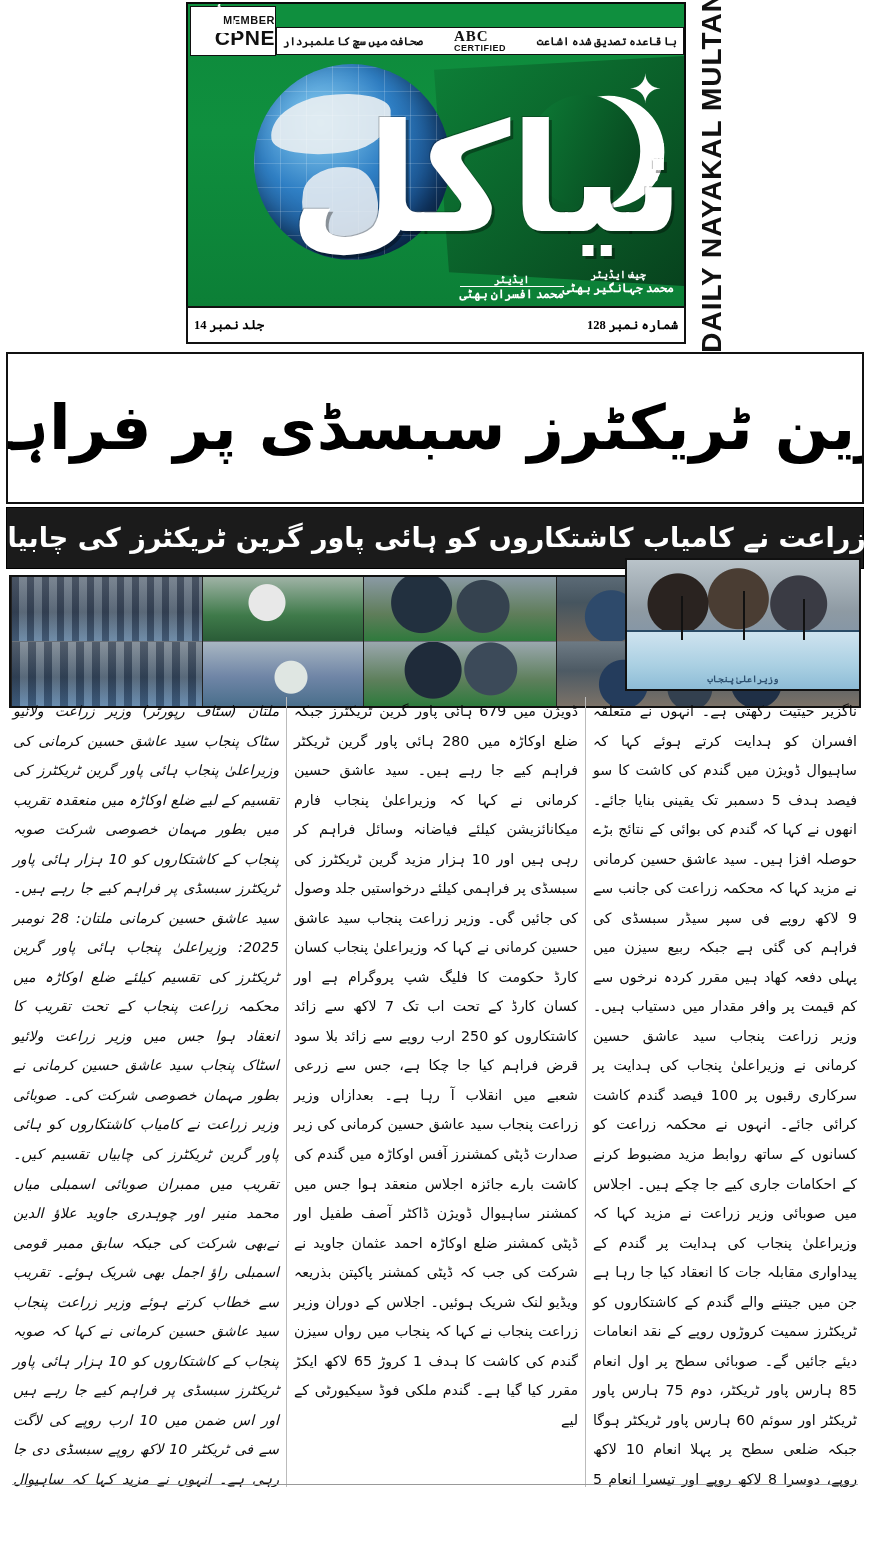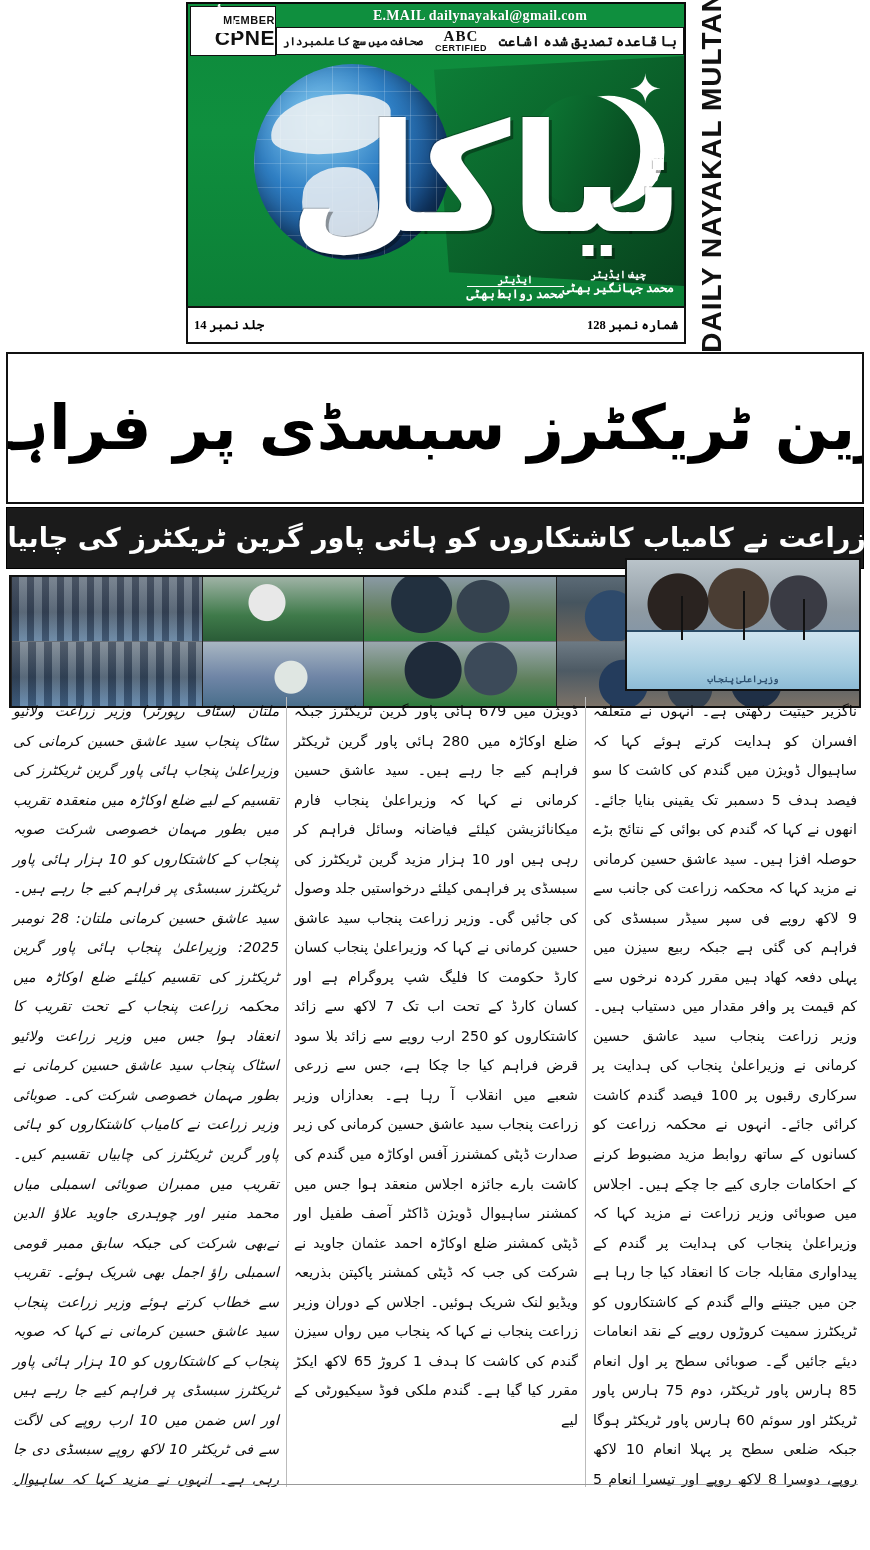--- a/index.html
+++ b/index.html
@@ -45,23 +45,23 @@
     color:#fff;font-family:"Liberation Serif",serif;font-weight:bold;font-size:14px;
     letter-spacing:.3px;text-align:center;direction:ltr;line-height:22px;
     text-shadow:0 0 1px rgba(0,0,0,.4);
   }
   .mast-strip2{
     position:absolute;left:88px;top:23px;width:408px;height:28px;
     background:#ffffff;border:1px solid #111;box-sizing:border-box;
     display:flex;align-items:center;justify-content:space-between;
     padding:0 6px;
   }
-  .strip2-urdu-r{font-size:14px;color:#111;font-weight:bold;}
+  .strip2-urdu-r{font-size:11px;color:#111;font-weight:bold;}
   .strip2-urdu-l{font-size:11px;color:#111;font-weight:bold;}
-  .abc-box{text-align:center;line-height:1;direction:ltr;}
+  .abc-box{line-height:1;direction:ltr;}
   .abc-box .a1{font-family:"Liberation Serif",serif;font-weight:bold;font-size:15px;color:#111;letter-spacing:1px;}
   .abc-box .a2{font-family:"Liberation Sans",sans-serif;font-weight:bold;font-size:9px;color:#111;letter-spacing:.5px;}
 
   
   .flag{
     position:absolute;right:0;top:52px;width:250px;height:230px;
     background:linear-gradient(135deg,#0d7f37 0%,#0a5c28 55%,#073f1c 100%);
     clip-path:polygon(0 6%,100% 0,100% 100%,6% 94%);
     opacity:.95;
   }
@@ -277,21 +277,20 @@
 
     <div class="mast-inner">
 
       <div class="mast-topbar"></div>
 
       <div class="cpne-box">
         <div class="m1">MEMBER</div>
         <div class="m2">CPNE</div>
       </div>
 
-      <div class="email-line">E.MAIL dailynayakal@gmail.com</div>
 
       <div class="mast-strip2">
         <div class="strip2-urdu-r">با قاعدہ تصدیق شدہ اشاعت</div>
         <div class="abc-box">
           <div class="a1">ABC</div>
           <div class="a2">CERTIFIED</div>
         </div>
         <div class="strip2-urdu-l">صحافت میں سچ کا علمبردار</div>
       </div>
 
@@ -312,21 +311,21 @@
       <div class="bani">بانی</div>
       <div class="bani-sub">نذیر احمد بھٹی مرحوم</div>
 
       <div class="editor-block">
         <div class="lbl">چیف ایڈیٹر</div>
         <div class="nm">محمد جہانگیر بھٹی</div>
       </div>
 
       <div class="editor-block2">
         <div class="lbl">ایڈیٹر</div>
-        <div class="nm">محمد روابط بھٹی</div>
+        <div class="nm">محمد افسران بھٹی</div>
       </div>
 
     </div>
 
     <div class="datebar">
       <div>شمارہ نمبر 128</div>
       <div>جلد نمبر 14</div>
     </div>
 
     <div class="vtitle">

